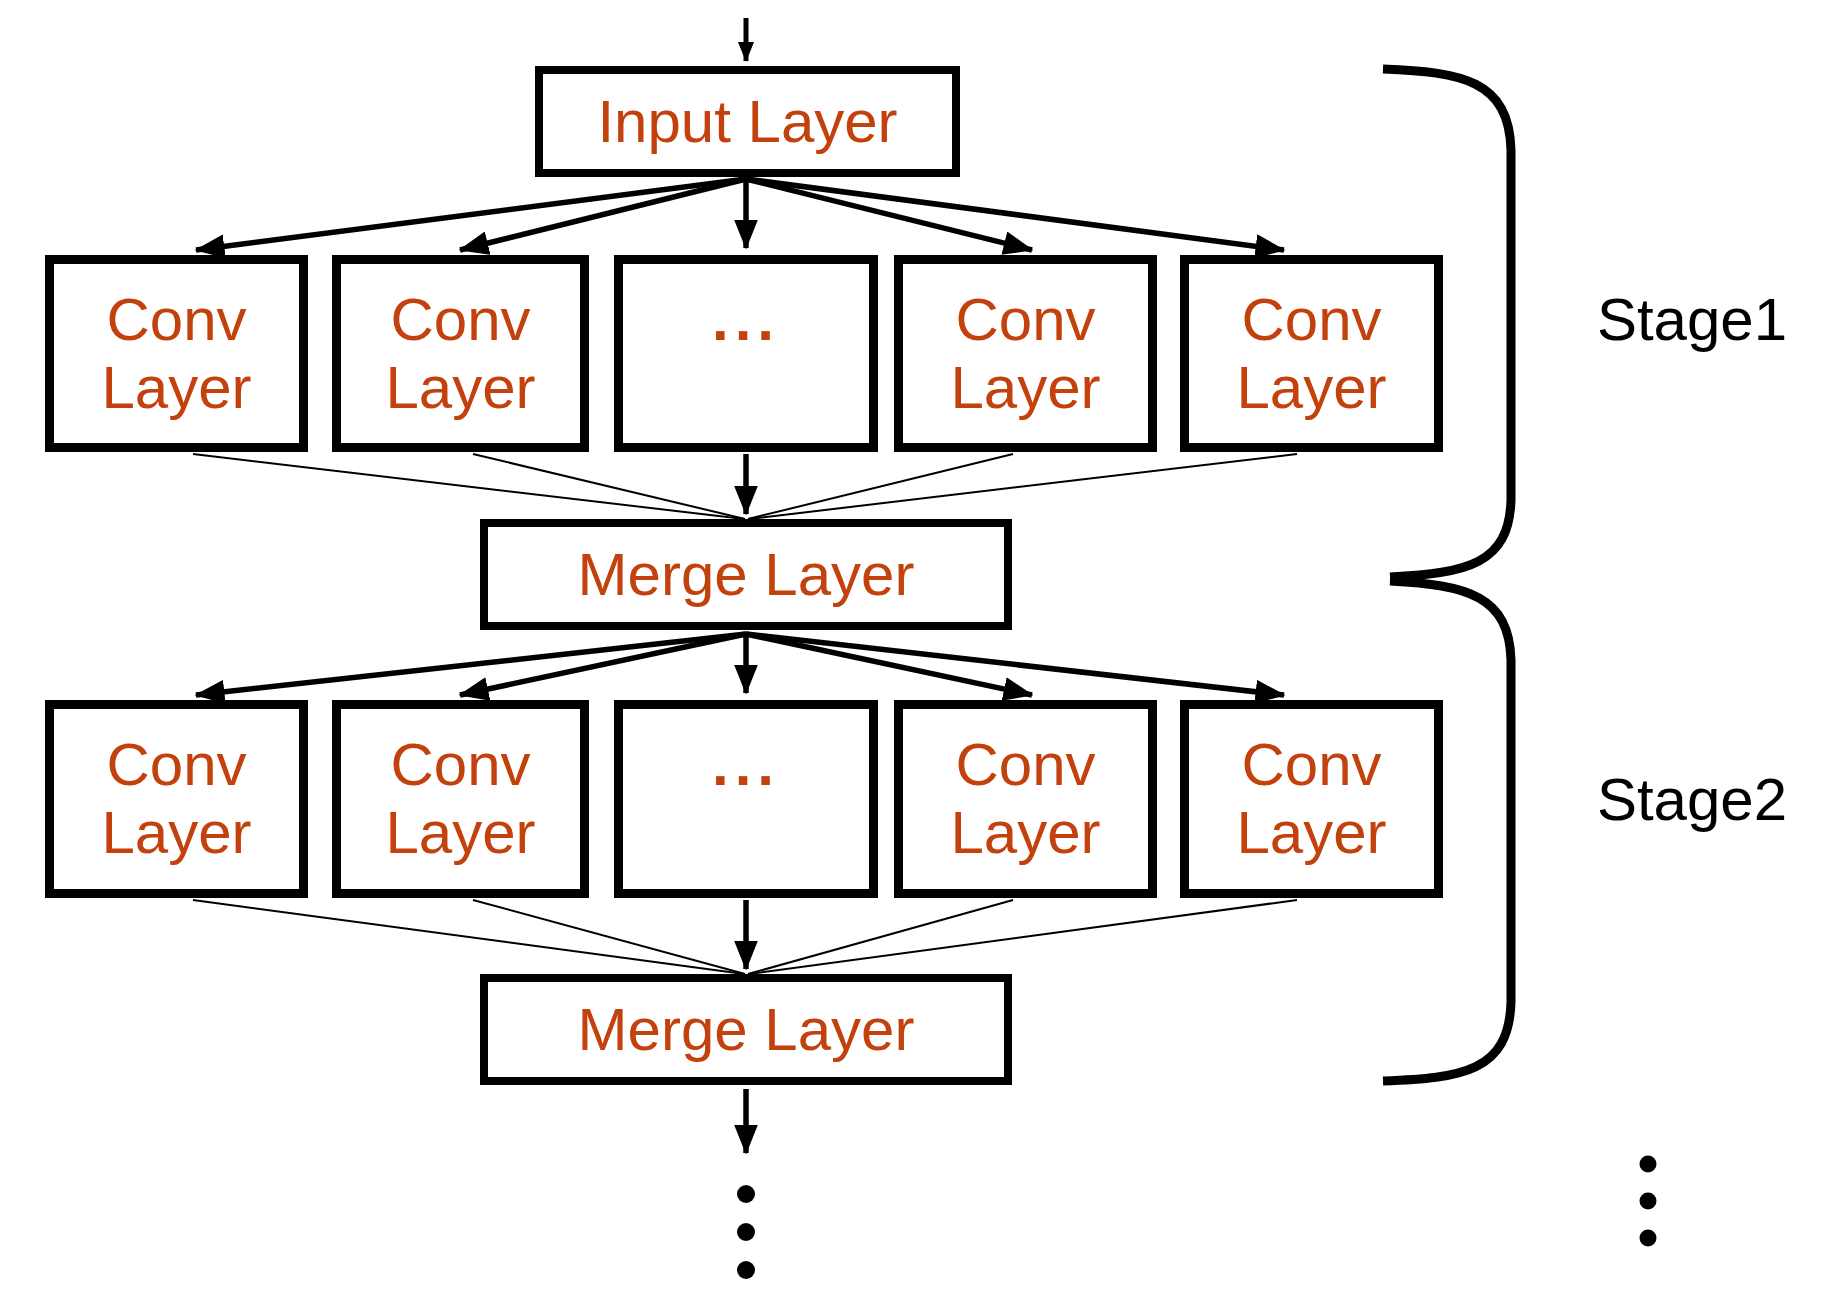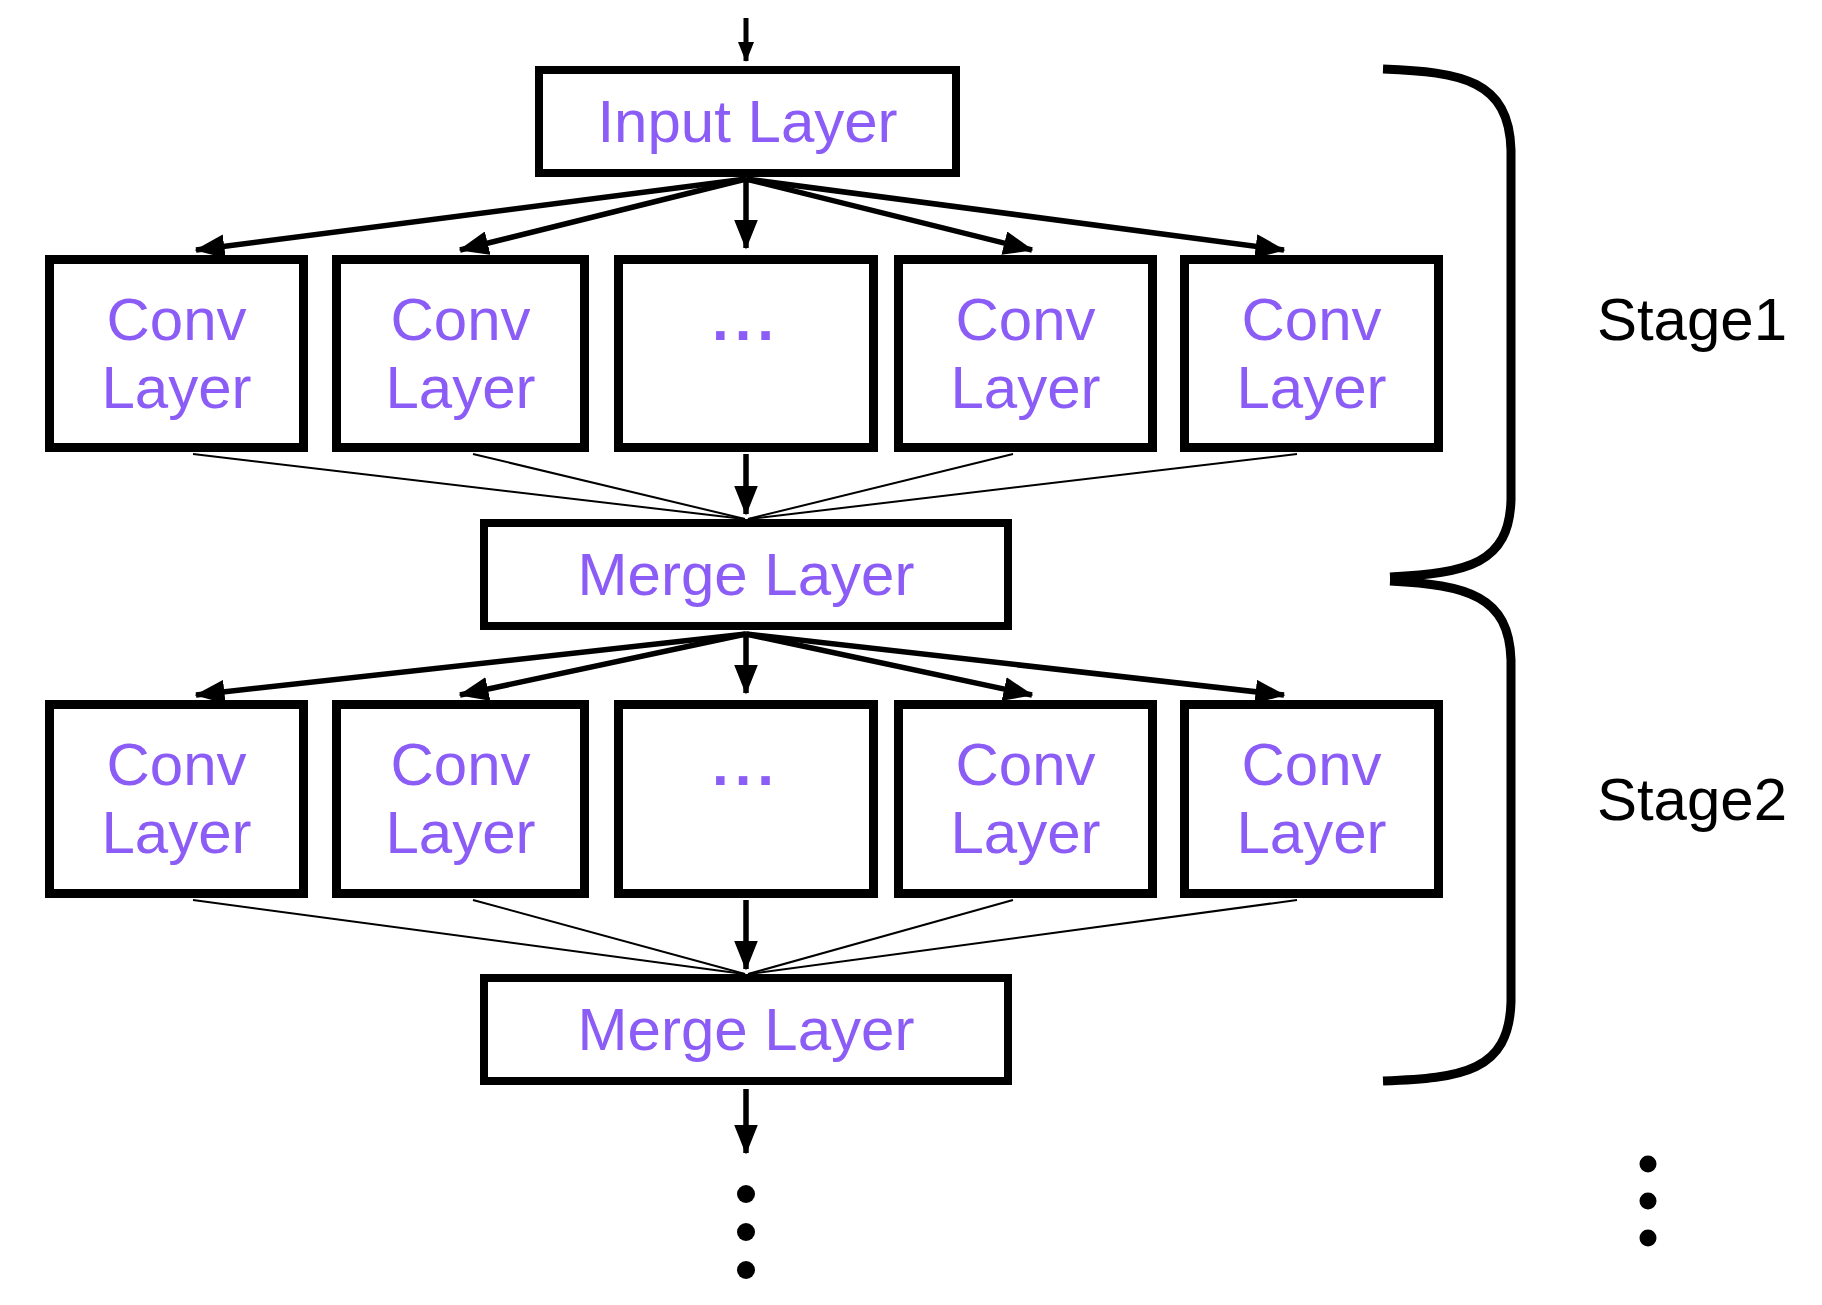--- a/index.html
+++ b/index.html
@@ -18,21 +18,21 @@
     box-sizing:border-box;
     background:#ffffff;
     border:8px solid #000000;
     display:flex;
     flex-direction:column;
     align-items:center;
     justify-content:center;
     text-align:center;
     font-size:60px;
     line-height:1;
-    color:#8b5cf6;
+    color:#c2410c;
   }
   .conv-box{border-width:9px;}
   .line{
     height:68px;
     display:flex;
     align-items:center;
     justify-content:center;
     white-space:nowrap;
   }
   .ellipsis-line{font-weight:bold;letter-spacing:6px;}

